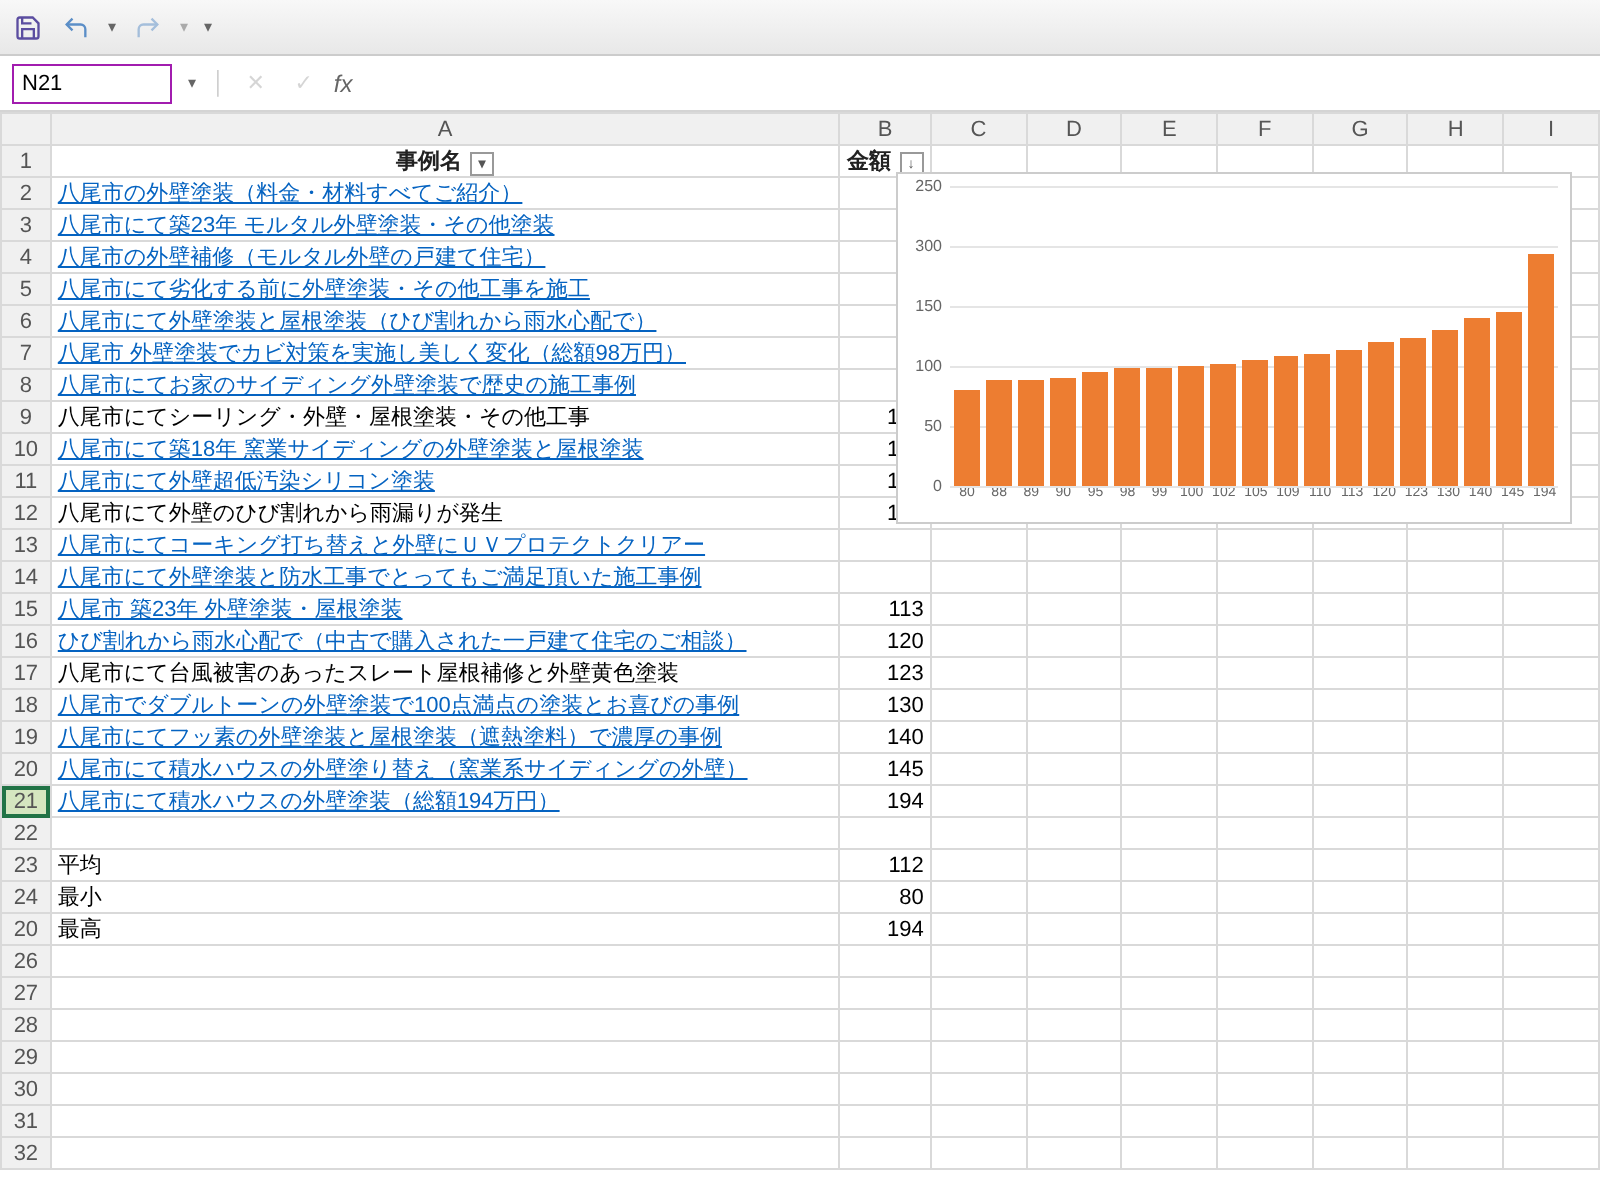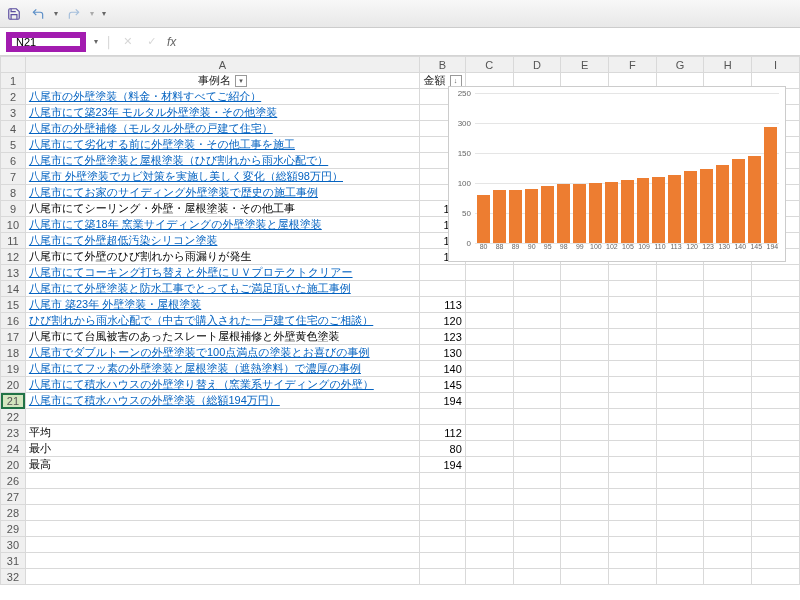--- a/index.html
+++ b/index.html
@@ -2,37 +2,37 @@
 <html><head>
 <meta charset="utf-8">
 <style>
   * { box-sizing: border-box; margin: 0; padding: 0; }
   body { font-family: "Meiryo", "Yu Gothic", Arial, sans-serif; font-size: 11px; background: #f5f5f5; overflow: hidden; width: 800px; height: 600px; }
   .qat { height: 28px; background: linear-gradient(#f8f8f8,#e8e8e8); border-bottom: 1px solid #ccc; display: flex; align-items: center; padding: 0 6px; gap: 8px; }
   .qat .icon { width: 16px; height: 16px; display: inline-flex; align-items: center; justify-content: center; color: #5b4da0; }
   .qat .icon.undo, .qat .icon.redo { color: #5b8ec7; }
   .qat .dd { font-size: 8px; color: #666; }
   .fbar { height: 28px; background: #fff; border-bottom: 1px solid #d4d4d4; display: flex; align-items: center; padding: 2px 6px; gap: 6px; }
-  .namebox { width: 80px; height: 20px; border: 6px solid #a21caf; background: #fff; padding: 1px 4px; font-size: 11px; display: flex; align-items: center; }
+  .namebox { width: 80px; height: 20px; border: 1px solid #a21caf; background: #fff; padding: 1px 4px; font-size: 11px; display: flex; align-items: center; }
   .nbdd { font-size: 8px; color: #666; padding: 0 2px; }
   .fx-btn { width: 18px; height: 18px; color: #999; display: flex; align-items: center; justify-content: center; }
   .fx-lbl { font-style: italic; font-size: 12px; color: #666; }
   .fm-input { flex: 1; height: 20px; border: none; background: transparent; }
   .grid-wrap { position: relative; height: calc(600px - 56px); overflow: hidden; background: #fff; }
   table.grid { border-collapse: collapse; table-layout: fixed; width: 100%; }
   .grid th, .grid td { border: 1px solid #d9d9d9; height: 16px; font-size: 11px; padding: 0 3px; white-space: nowrap; overflow: hidden; background: #fff; }
   .grid thead th { background: #f0f0f0; text-align: center; font-weight: normal; color: #555; position: sticky; top: 0; z-index: 2; }
   .grid td.rowh { background: #f0f0f0; text-align: center; color: #555; width: 24px; position: sticky; left: 0; z-index: 1; }
   .grid td.rowh.sel { background: #d5e6c0; }
   .grid td.sel { outline: 2px solid #217346; outline-offset: -2px; margin-left: 16px; }
   .colA { width: 380px; }
   .colB { width: 44px; }
   .colN { width: 46px; }
   .colCorner { width: 24px; }
-  .hdr-cell { display: flex; align-items: center; justify-content: center; font-weight: normal; color: #222; gap: 4px; }
+  .hdr-cell { display: flex; align-items: flex-end; justify-content: center; font-weight: bold; color: #222; gap: 4px; }
   .filter-btn { width: 12px; height: 12px; border: 1px solid #999; display: inline-flex; align-items: center; justify-content: center; font-size: 7px; background: #fff; color: #555; }
   .link { color: #0563c1; text-decoration: underline; }
   td.num { text-align: right; }
   td.txt { text-align: left; }
   .chart { position: absolute; top: 30px; left: 448px; width: 338px; height: 176px; background: #fff; border: 1px solid #ccc; z-index: 5; padding: 6px 4px 2px 4px; }
   .chart-area { position: relative; width: 326px; height: 150px; }
   .yaxis { position: absolute; left: 0; top: 0; bottom: 0; width: 20px; }
   .ytick { position: absolute; right: 2px; font-size: 8px; color: #666; transform: translateY(-50%); }
   .gridline { position: absolute; left: 22px; right: 0; height: 0; border-top: 1px solid #e5e5e5; }
   .bars { position: absolute; left: 22px; right: 0; top: 0; bottom: 0; display: flex; align-items: flex-end; gap: 3px; padding: 0 2px; }

